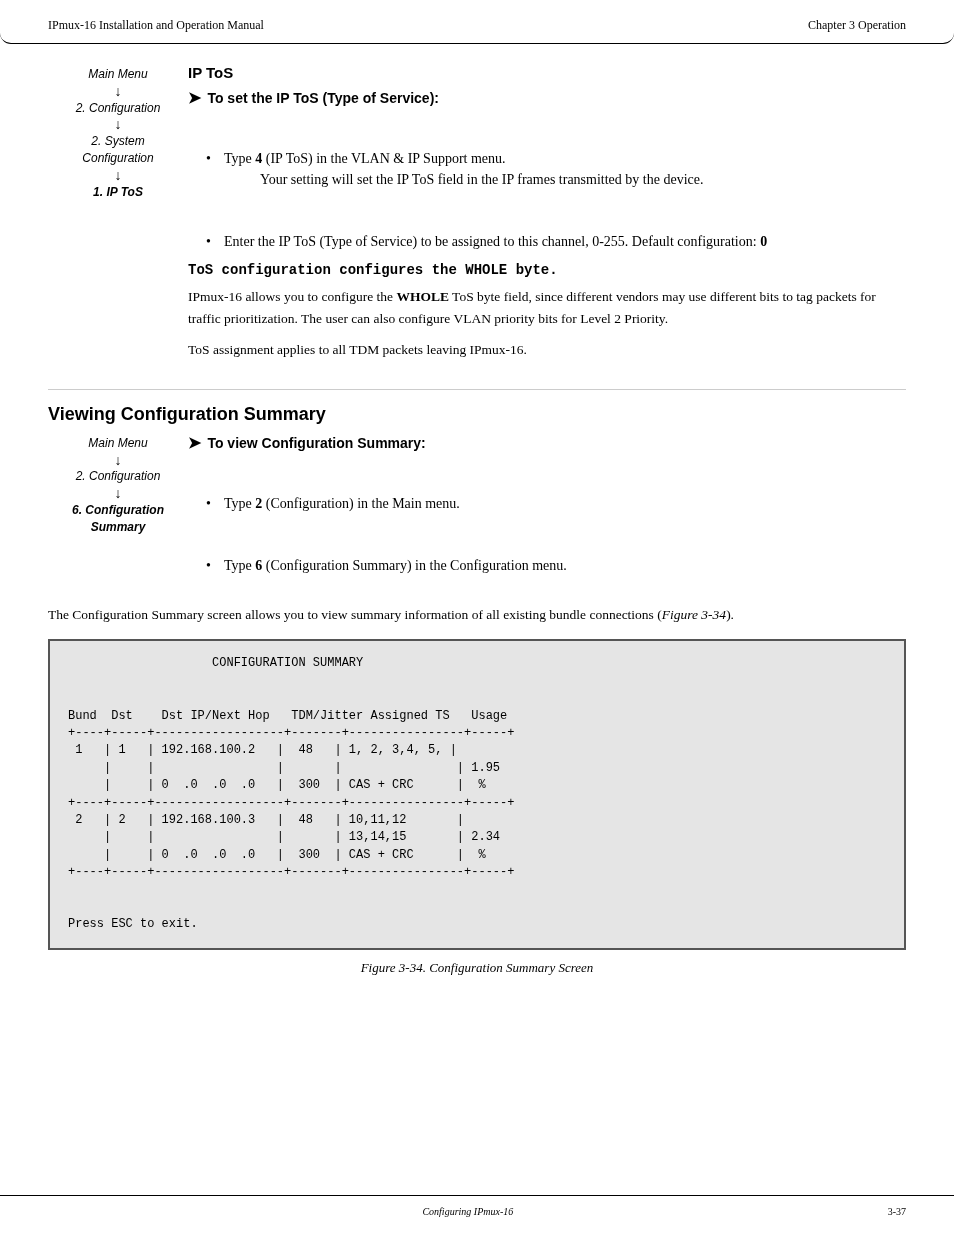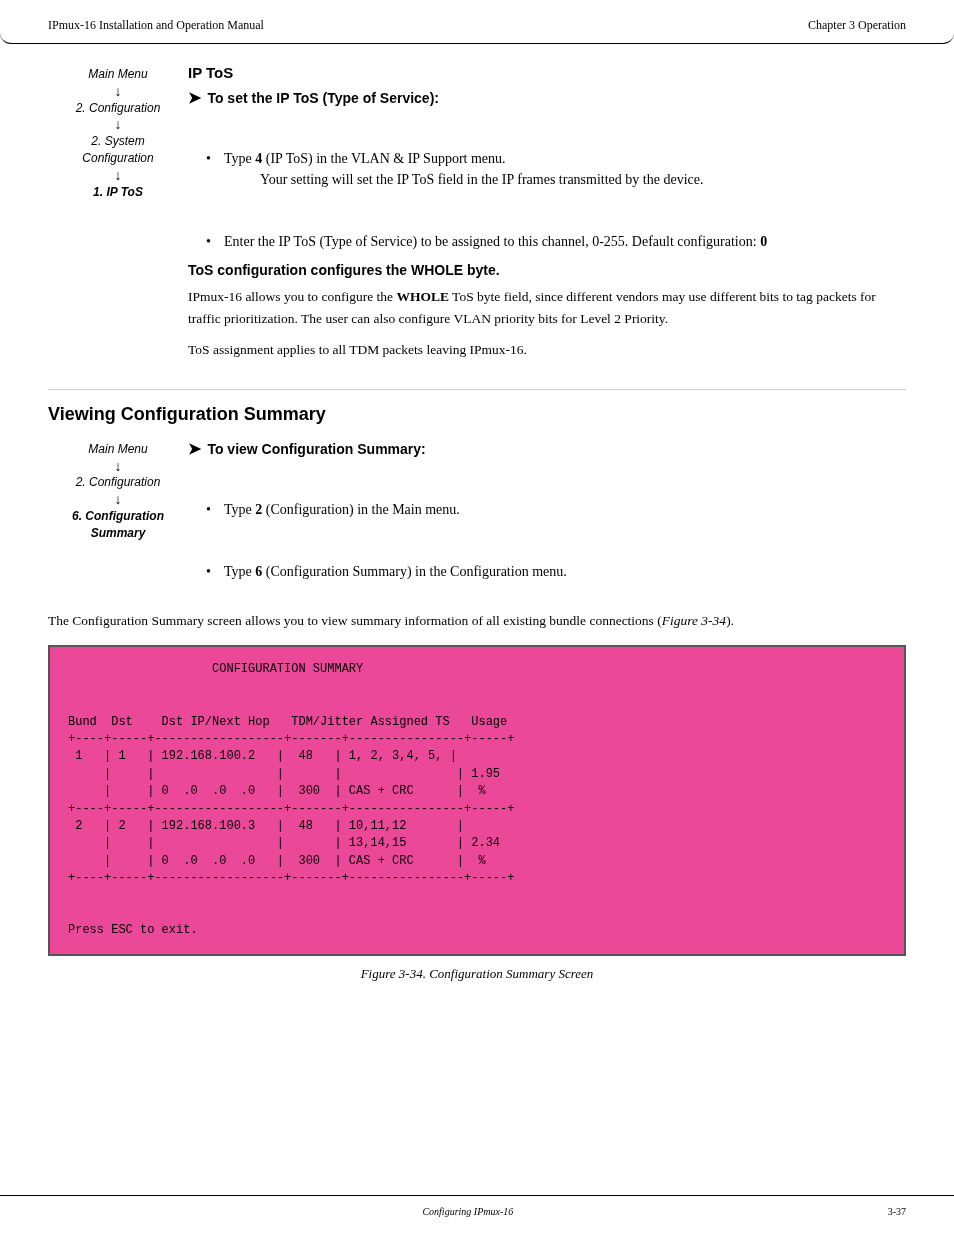--- a/index.html
+++ b/index.html
@@ -48,21 +48,21 @@
     
     .content {
       padding: 20px 48px 60px 48px;
     }
 
     
     .section-heading {
       font-size: 18px;
       font-weight: bold;
       font-family: Arial, sans-serif;
-      margin-bottom: 14px;
+      margin-bottom: 8px;
       margin-top: 4px;
     }
 
     
     .subsection-heading {
       font-size: 15px;
       font-weight: bold;
       font-family: Arial, sans-serif;
       margin-bottom: 7px;
     }
@@ -134,21 +134,21 @@
       top: 0;
     }
 
     .indented-text {
       margin-left: 36px;
       margin-bottom: 8px;
       line-height: 1.5;
     }
 
     .note-bold {
-      font-family: Liberation Sans, sans-serif;
+      font-family: Liberation Mono, monospace;
       font-size: 14px;
       font-weight: bold;
       margin-bottom: 8px;
     }
 
     .body-text {
       line-height: 1.6;
       margin-bottom: 10px;
       font-size: 13.5px;
     }
@@ -156,21 +156,21 @@
     
     .section-divider {
       border: none;
       border-top: 1px solid #ccc;
       margin: 16px 0 14px 0;
     }
 
     
     .terminal-box {
       border: 2px solid #555;
-      background: #ec4899;
+      background: #e5e5e5;
       font-family: "Courier New", Courier, monospace;
       font-size: 12px;
       padding: 14px 18px;
       margin: 14px 0 10px 0;
       line-height: 1.45;
       white-space: pre;
     }
 
     
     .figure-caption {

